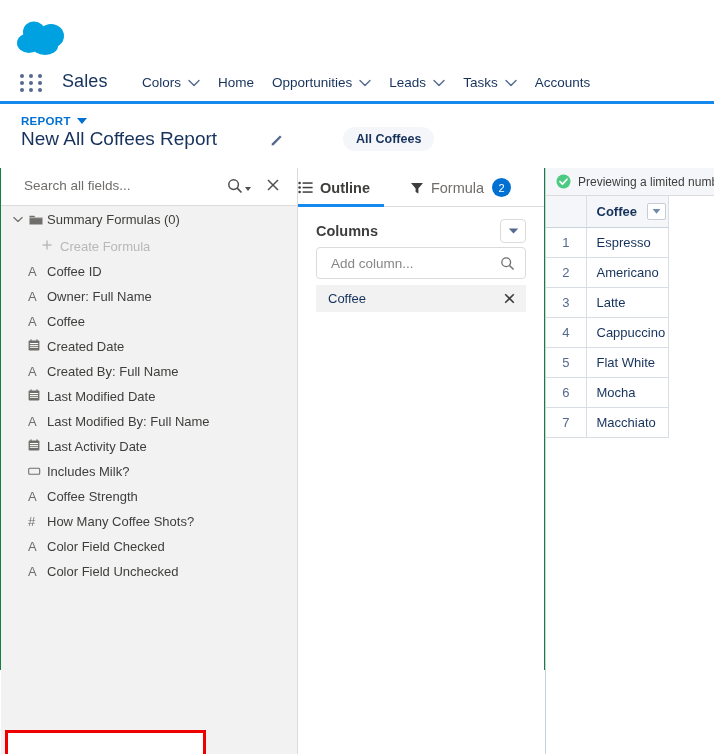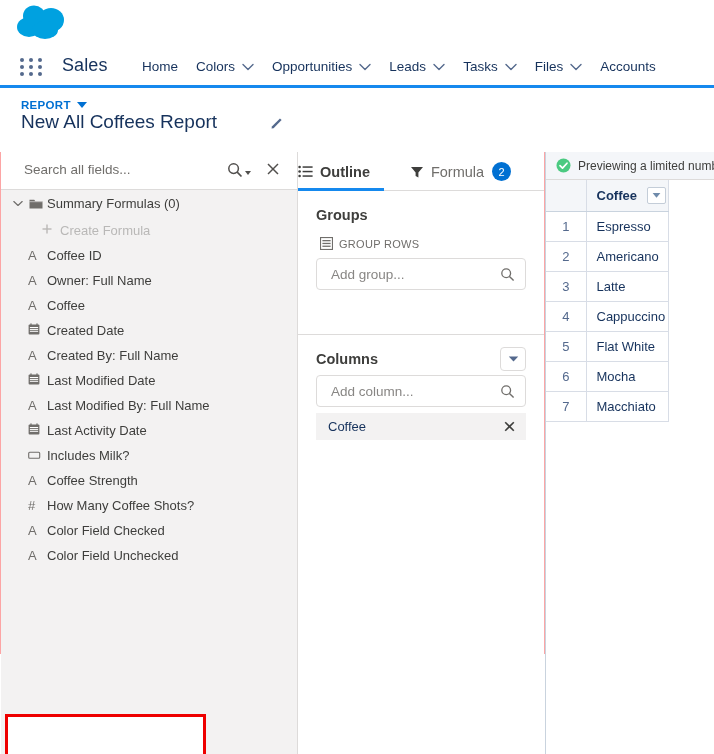--- a/index.html
+++ b/index.html
@@ -4,21 +4,21 @@
 <style>
   * { box-sizing: border-box; }
   html, body {
     margin: 0; padding: 0;
     width: 714px; height: 754px;
     overflow: hidden;
     background: #ffffff;
     font-family: "Liberation Sans", sans-serif;
     -webkit-font-smoothing: antialiased;
   }
-  #app { position: relative; width: 714px; height: 654px; background: #fca5a5; }
+  #app { position: relative; width: 714px; height: 654px; background: #15803d; margin-top: 16px; }
 
   
   .gheader { position: absolute; left: 0; top: 0; width: 714px; height: 88px; background: #ffffff; }
   .sf-logo { position: absolute; left: 12px; top: 3px; width: 58px; height: 40px; }
 
   .navbar { position: absolute; left: 0; top: 45px; width: 714px; height: 43px; }
   .applauncher { position: absolute; left: 19px; top: 12px; width: 26px; height: 20px;
     display: grid; grid-template-columns: repeat(3, 1fr); grid-template-rows: repeat(3, 1fr);
     gap: 2.5px; padding: 1px; cursor: pointer; }
   .applauncher i { display: block; width: 4px; height: 4px; border-radius: 50%; background: #54698d; }
@@ -153,31 +153,31 @@
           <i></i>
           <i></i>
           <i></i>
           <i></i>
           <i></i>
           <i></i>
       </div>
       <div class="app-name">Sales</div>
       <div class="navitems" id="navitems">
           <div class="navitem">
-            <span>Home</span>
-          </div>
-          <div class="navitem">
             <span>Colors</span>
             <span class="chev">
               <svg class="chev-svg" width="12" height="8" viewBox="0 0 12 8">
                 <path d="M1 1.6 L6 6.4 L11 1.6" fill="none" stroke="#54698d" stroke-width="1.4" stroke-linecap="round" stroke-linejoin="round"></path>
               </svg>
             </span>
           </div>
           <div class="navitem">
+            <span>Home</span>
+          </div>
+          <div class="navitem">
             <span>Opportunities</span>
             <span class="chev">
               <svg class="chev-svg" width="12" height="8" viewBox="0 0 12 8">
                 <path d="M1 1.6 L6 6.4 L11 1.6" fill="none" stroke="#54698d" stroke-width="1.4" stroke-linecap="round" stroke-linejoin="round"></path>
               </svg>
             </span>
           </div>
           <div class="navitem">
             <span>Leads</span>
             <span class="chev">
@@ -188,45 +188,38 @@
           </div>
           <div class="navitem">
             <span>Tasks</span>
             <span class="chev">
               <svg class="chev-svg" width="12" height="8" viewBox="0 0 12 8">
                 <path d="M1 1.6 L6 6.4 L11 1.6" fill="none" stroke="#54698d" stroke-width="1.4" stroke-linecap="round" stroke-linejoin="round"></path>
               </svg>
             </span>
           </div>
           <div class="navitem">
-            <span>Files</span>
-            <span class="chev">
-              <svg class="chev-svg" width="12" height="8" viewBox="0 0 12 8">
-                <path d="M1 1.6 L6 6.4 L11 1.6" fill="none" stroke="#54698d" stroke-width="1.4" stroke-linecap="round" stroke-linejoin="round"></path>
-              </svg>
-            </span>
-          </div>
-          <div class="navitem">
             <span>Accounts</span>
           </div>
         </div>
     </div>
     <div class="navline"></div>
   </div>
 
   <div class="titlebar">
     <div class="crumb">
       <span>REPORT</span>
       <span class="tri"></span>
     </div>
     <div class="rtitle-row">
       <div class="rtitle">New All Coffees Report</div>
       <svg class="pencil" viewBox="0 0 16 16">
         <path d="M2 12.2 L10.6 3.6 L12.4 5.4 L3.8 14 L1.6 14.4 Z" fill="#54698d"></path>
       </svg>
+      <div class="pill">All Coffees</div>
     </div>
   </div>
 
   <div class="fieldspanel">
     <div class="searchrow">
       <input placeholder="Search all fields..." style="">
       <span class="srch-icon">
         <svg width="16" height="16" viewBox="0 0 16 16">
           <circle cx="6.6" cy="6.6" r="4.8" fill="none" stroke="#514f4d" stroke-width="1.5"></circle>
           <line x1="10.2" y1="10.2" x2="14.5" y2="14.5" stroke="#514f4d" stroke-width="1.7"></line>
@@ -387,43 +380,20 @@
         <span class="funnel">
           <svg width="14" height="14" viewBox="0 0 14 14">
             <path d="M1 2 H13 L8.4 7.6 V12.6 L5.6 11 V7.6 Z" fill="#3e3e3c"></path>
           </svg>
         </span>
         <span class="tl">Formula</span>
         <span class="badge">2</span>
       </div>
     </div>
 
-    <div class="section sec-groups">
-      <div class="sectitle">Groups</div>
-      <div class="sublabel">
-        <span class="gicon">
-          <svg width="13" height="13" viewBox="0 0 13 13">
-            <rect x="0.5" y="0.5" width="12" height="12" fill="none" stroke="#706e6b" stroke-width="1.2"></rect>
-            <rect x="2.4" y="3" width="8.2" height="1.3" fill="#706e6b"></rect>
-            <rect x="2.4" y="5.8" width="8.2" height="1.3" fill="#706e6b"></rect>
-            <rect x="2.4" y="8.6" width="8.2" height="1.3" fill="#706e6b"></rect>
-          </svg>
-        </span>
-        <span>GROUP ROWS</span>
-      </div>
-      <div class="addbox">
-        <input placeholder="Add group..." style="">
-        <span class="mag">
-          <svg width="15" height="15" viewBox="0 0 15 15">
-            <circle cx="6.2" cy="6.2" r="4.4" fill="none" stroke="#706e6b" stroke-width="1.3"></circle>
-            <line x1="9.5" y1="9.5" x2="13.6" y2="13.6" stroke="#706e6b" stroke-width="1.4"></line>
-          </svg>
-        </span>
-      </div>
-    </div>
 
     <div class="section sec-columns">
       <div class="sectitle">Columns</div>
       <div class="colmenu">
         <svg width="11" height="8" viewBox="0 0 11 8">
           <path d="M0.8 1.4 H10.2 L5.5 6.6 Z" fill="#54698d"></path>
         </svg>
       </div>
       <div class="addbox">
         <input placeholder="Add column..." style="">

